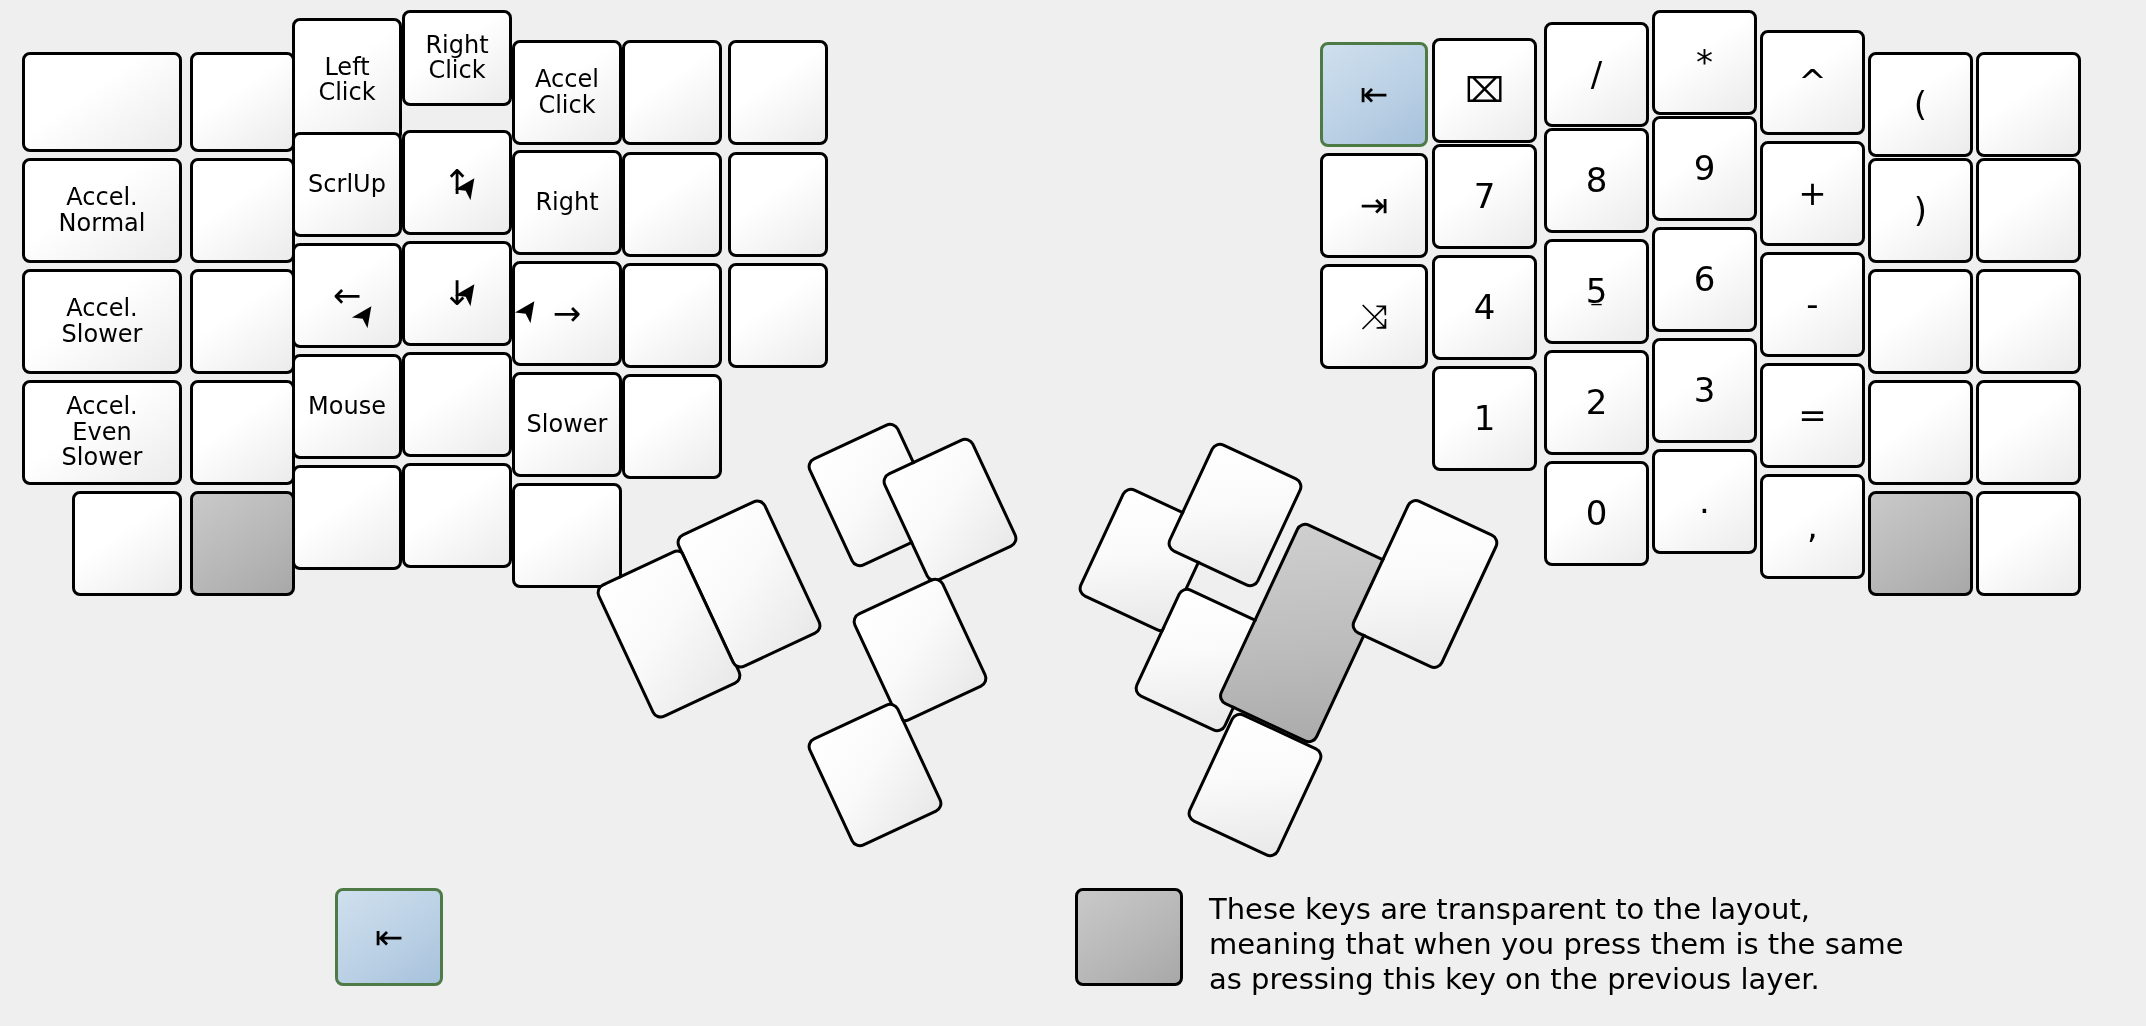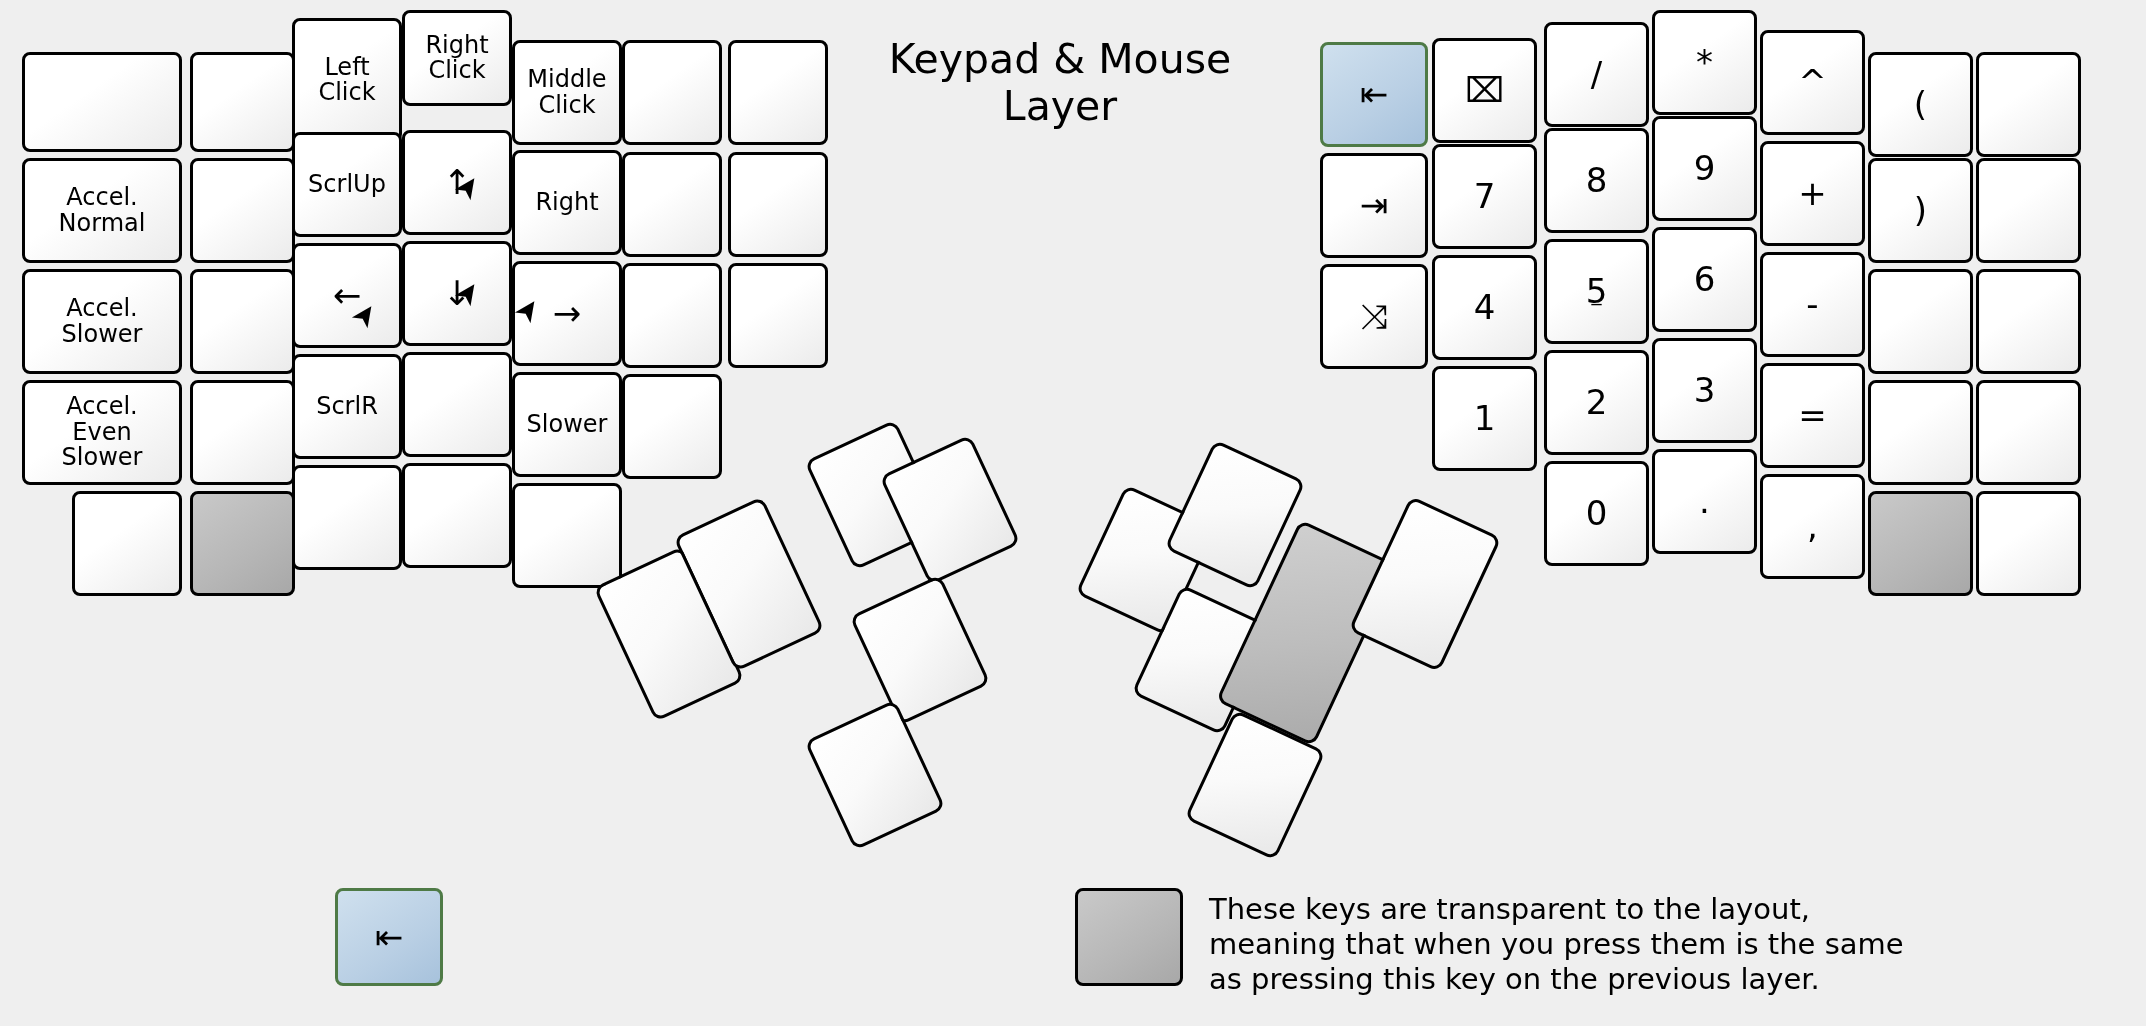--- a/index.html
+++ b/index.html
@@ -107,31 +107,29 @@
     position: absolute;
     font-size: 30px;
     line-height: 1;
   }
 </style>
 </head>
 <body>
 
 <div id="root">
 
-  <div id="title">Keypad &amp; Mouse
-Layer</div>
 
   <div id="left-half">
       <div class="key" style="left: 22px; top: 52px; width: 160px; height: 100px;"></div>
       <div class="key" style="left: 190px; top: 52px; width: 105px; height: 100px;"></div>
       <div class="key" style="left: 292px; top: 18px; width: 110px; height: 124px;">Left
 Click</div>
       <div class="key" style="left: 402px; top: 10px; width: 110px; height: 96px;">Right
 Click</div>
-      <div class="key" style="left: 512px; top: 40px; width: 110px; height: 105px;">Middle
+      <div class="key" style="left: 512px; top: 40px; width: 110px; height: 105px;">Accel
 Click</div>
       <div class="key" style="left: 622px; top: 40px; width: 100px; height: 105px;"></div>
       <div class="key" style="left: 728px; top: 40px; width: 100px; height: 105px;"></div>
       <div class="key" style="left: 22px; top: 158px; width: 160px; height: 105px;">Accel.
 Normal</div>
       <div class="key" style="left: 190px; top: 158px; width: 105px; height: 105px;"></div>
       <div class="key" style="left: 292px; top: 132px; width: 110px; height: 105px;">ScrlUp</div>
       <div class="key glyph" style="left: 402px; top: 130px; width: 110px; height: 105px;">↑</div>
       <div class="key" style="left: 512px; top: 150px; width: 110px; height: 105px;">Right</div>
       <div class="key" style="left: 622px; top: 152px; width: 100px; height: 105px;"></div>
@@ -141,21 +139,21 @@
       <div class="key" style="left: 190px; top: 269px; width: 105px; height: 105px;"></div>
       <div class="key glyph" style="left: 292px; top: 243px; width: 110px; height: 105px;">←</div>
       <div class="key glyph" style="left: 402px; top: 241px; width: 110px; height: 105px;">↓</div>
       <div class="key glyph" style="left: 512px; top: 261px; width: 110px; height: 105px;">→</div>
       <div class="key" style="left: 622px; top: 263px; width: 100px; height: 105px;"></div>
       <div class="key" style="left: 728px; top: 263px; width: 100px; height: 105px;"></div>
       <div class="key" style="left: 22px; top: 380px; width: 160px; height: 105px;">Accel.
 Even
 Slower</div>
       <div class="key" style="left: 190px; top: 380px; width: 105px; height: 105px;"></div>
-      <div class="key" style="left: 292px; top: 354px; width: 110px; height: 105px;">ScrlR</div>
+      <div class="key" style="left: 292px; top: 354px; width: 110px; height: 105px;">Mouse</div>
       <div class="key" style="left: 402px; top: 352px; width: 110px; height: 105px;"></div>
       <div class="key" style="left: 512px; top: 372px; width: 110px; height: 105px;">Slower</div>
       <div class="key" style="left: 622px; top: 374px; width: 100px; height: 105px;"></div>
       <div class="key" style="left: 72px; top: 491px; width: 110px; height: 105px;"></div>
       <div class="key transparent" style="left: 190px; top: 491px; width: 105px; height: 105px;"></div>
       <div class="key" style="left: 292px; top: 465px; width: 110px; height: 105px;"></div>
       <div class="key" style="left: 402px; top: 463px; width: 110px; height: 105px;"></div>
       <div class="key" style="left: 512px; top: 483px; width: 110px; height: 105px;"></div>
       <div class="thumb" style="left: 620px; top: 560px; width: 98px; height: 148px; transform: rotate(-25deg);"></div>
       <div class="thumb" style="left: 700px; top: 510px; width: 98px; height: 148px; transform: rotate(-25deg);"></div>

